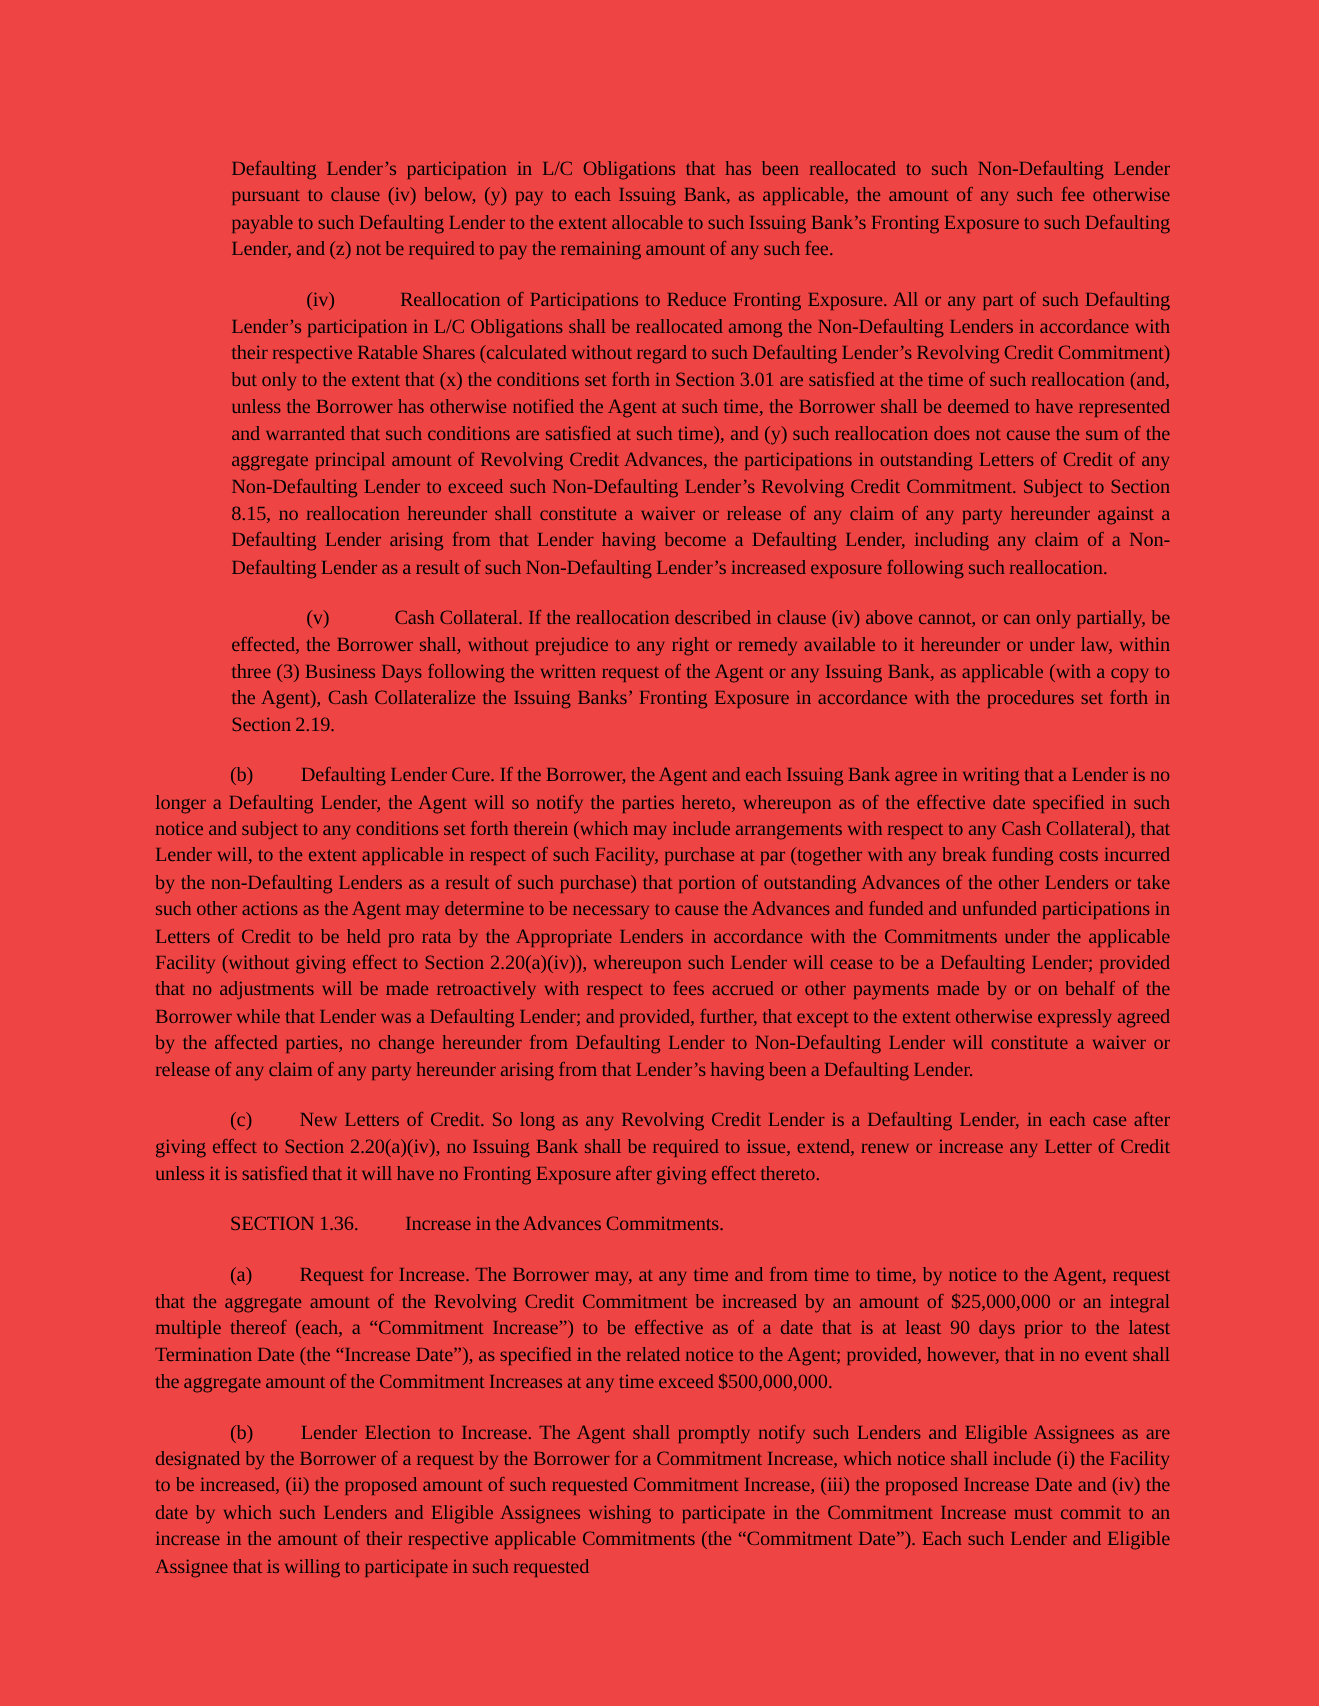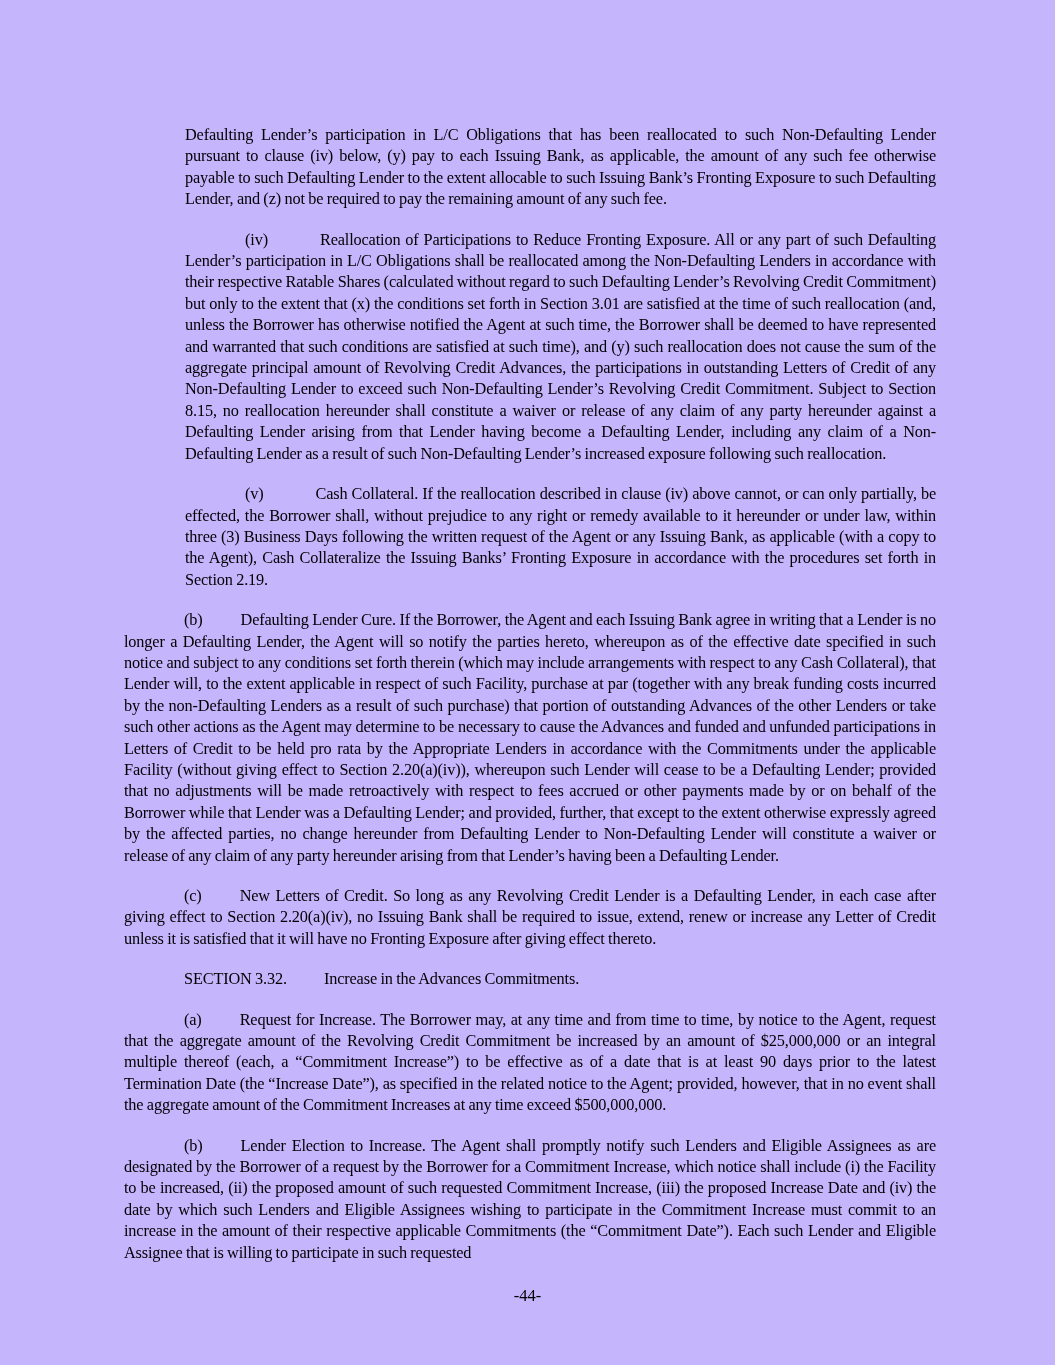--- a/index.html
+++ b/index.html
@@ -4,21 +4,21 @@
 <style>
   html, body { margin: 0; padding: 0; }
   body {
     width: 1055px; height: 1365px;
     background: #ffffff;
     font-family: "Liberation Serif", "DejaVu Serif", serif;
     color: #000000;
     position: relative;
     overflow: hidden;
   }
-  .page { position: absolute; inset: 0; background: #c4b5fd; }
+  .page { position: absolute; inset: 0; background: #ef4444; }
   .content {
     position: absolute;
     left: 124px; top: 124px;
     width: 812px;
     max-height: 1160px;
     overflow: hidden;
   }
   p.para {
     margin: 0 0 19px 0;
     font-size: 16.3px;
@@ -52,22 +52,21 @@
     <p class="para block"><span>Defaulting Lender’s participation in L/C Obligations that has been reallocated to such Non-Defaulting Lender pursuant to clause (iv) below, (y) pay to each Issuing Bank, as applicable, the amount of any such fee otherwise payable to such Defaulting Lender to the extent allocable to such Issuing Bank’s Fronting Exposure to such Defaulting Lender, and (z) not be required to pay the remaining amount of any such fee.</span></p>
 
     <p class="para block ind"><span class="label">(iv)</span><span>Reallocation of Participations to Reduce Fronting Exposure. All or any part of such Defaulting Lender’s participation in L/C Obligations shall be reallocated among the Non-Defaulting Lenders in accordance with their respective Ratable Shares (calculated without regard to such Defaulting Lender’s Revolving Credit Commitment) but only to the extent that (x) the conditions set forth in Section 3.01 are satisfied at the time of such reallocation (and, unless the Borrower has otherwise notified the Agent at such time, the Borrower shall be deemed to have represented and warranted that such conditions are satisfied at such time), and (y) such reallocation does not cause the sum of the aggregate principal amount of Revolving Credit Advances, the participations in outstanding Letters of Credit of any Non-Defaulting Lender to exceed such Non-Defaulting Lender’s Revolving Credit Commitment. Subject to Section 8.15, no reallocation hereunder shall constitute a waiver or release of any claim of any party hereunder against a Defaulting Lender arising from that Lender having become a Defaulting Lender, including any claim of a Non-Defaulting Lender as a result of such Non-Defaulting Lender’s increased exposure following such reallocation.</span></p>
 
     <p class="para block ind"><span class="label">(v)</span><span>Cash Collateral. If the reallocation described in clause (iv) above cannot, or can only partially, be effected, the Borrower shall, without prejudice to any right or remedy available to it hereunder or under law, within three (3) Business Days following the written request of the Agent or any Issuing Bank, as applicable (with a copy to the Agent), Cash Collateralize the Issuing Banks’ Fronting Exposure in accordance with the procedures set forth in Section 2.19.</span></p>
 
     <p class="para ind"><span class="label">(b)</span><span>Defaulting Lender Cure. If the Borrower, the Agent and each Issuing Bank agree in writing that a Lender is no longer a Defaulting Lender, the Agent will so notify the parties hereto, whereupon as of the effective date specified in such notice and subject to any conditions set forth therein (which may include arrangements with respect to any Cash Collateral), that Lender will, to the extent applicable in respect of such Facility, purchase at par (together with any break funding costs incurred by the non-Defaulting Lenders as a result of such purchase) that portion of outstanding Advances of the other Lenders or take such other actions as the Agent may determine to be necessary to cause the Advances and funded and unfunded participations in Letters of Credit to be held pro rata by the Appropriate Lenders in accordance with the Commitments under the applicable Facility (without giving effect to Section 2.20(a)(iv)), whereupon such Lender will cease to be a Defaulting Lender; provided that no adjustments will be made retroactively with respect to fees accrued or other payments made by or on behalf of the Borrower while that Lender was a Defaulting Lender; and provided, further, that except to the extent otherwise expressly agreed by the affected parties, no change hereunder from Defaulting Lender to Non-Defaulting Lender will constitute a waiver or release of any claim of any party hereunder arising from that Lender’s having been a Defaulting Lender.</span></p>
 
     <p class="para ind"><span class="label">(c)</span><span>New Letters of Credit. So long as any Revolving Credit Lender is a Defaulting Lender, in each case after giving effect to Section 2.20(a)(iv), no Issuing Bank shall be required to issue, extend, renew or increase any Letter of Credit unless it is satisfied that it will have no Fronting Exposure after giving effect thereto.</span></p>
 
-    <p class="para ind section-line"><span class="section-label">SECTION 3.32.</span><span>Increase in the Advances Commitments.</span></p>
+    <p class="para ind section-line"><span class="section-label">SECTION 1.36.</span><span>Increase in the Advances Commitments.</span></p>
 
     <p class="para ind"><span class="label">(a)</span><span>Request for Increase. The Borrower may, at any time and from time to time, by notice to the Agent, request that the aggregate amount of the Revolving Credit Commitment be increased by an amount of $25,000,000 or an integral multiple thereof (each, a “</span><span class="u">Commitment Increase</span><span>”) to be effective as of a date that is at least 90 days prior to the latest Termination Date (the “</span><span class="u">Increase Date</span><span>”), as specified in the related notice to the Agent; provided, however, that in no event shall the aggregate amount of the Commitment Increases at any time exceed $500,000,000.</span></p>
 
     <p class="para ind"><span class="label">(b)</span><span>Lender Election to Increase. The Agent shall promptly notify such Lenders and Eligible Assignees as are designated by the Borrower of a request by the Borrower for a Commitment Increase, which notice shall include (i) the Facility to be increased, (ii) the proposed amount of such requested Commitment Increase, (iii) the proposed Increase Date and (iv) the date by which such Lenders and Eligible Assignees wishing to participate in the Commitment Increase must commit to an increase in the amount of their respective applicable Commitments (the “</span><span class="u">Commitment Date</span><span>”). Each such Lender and Eligible Assignee that is willing to participate in such requested</span></p>
 
   </div>
 
-  <div class="footer">-44-</div>
 </div>
 
 </body></html>

